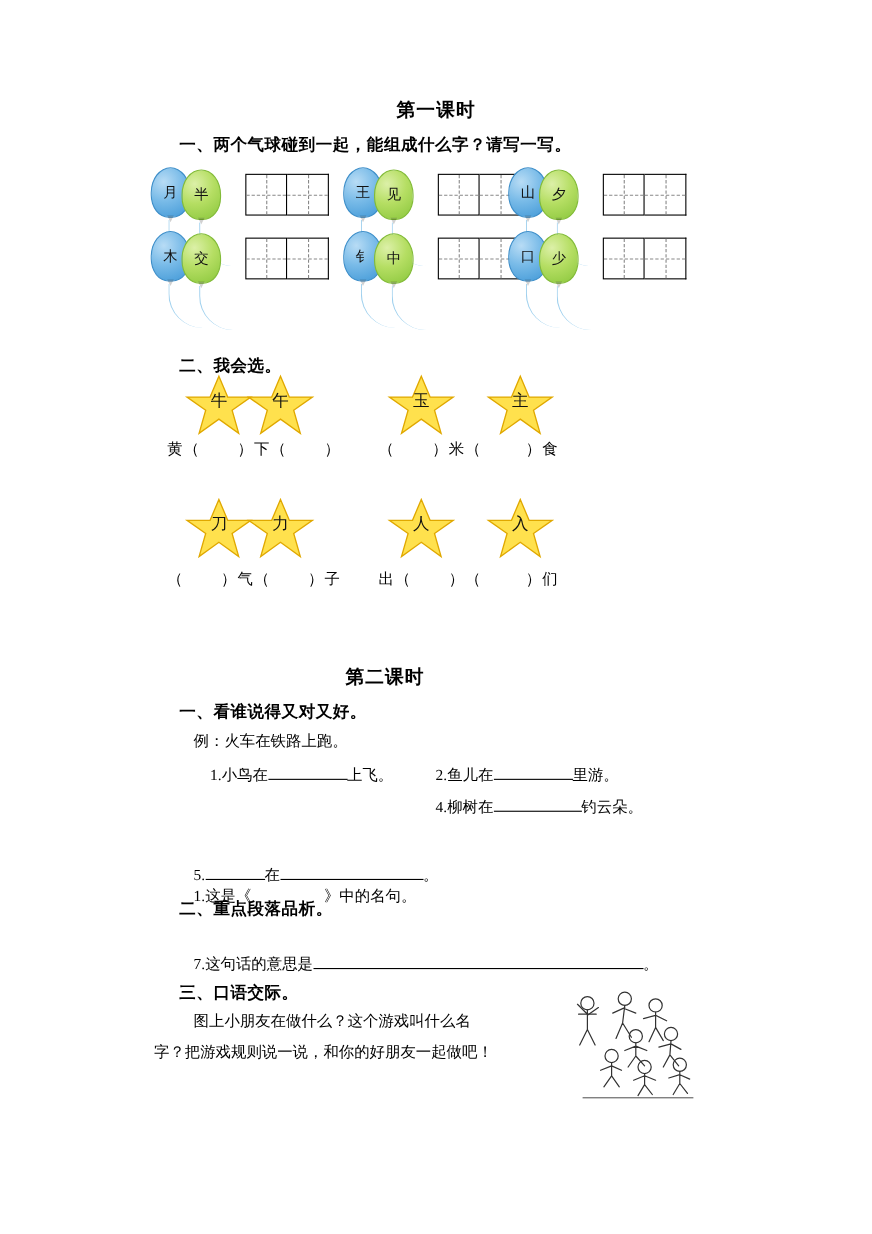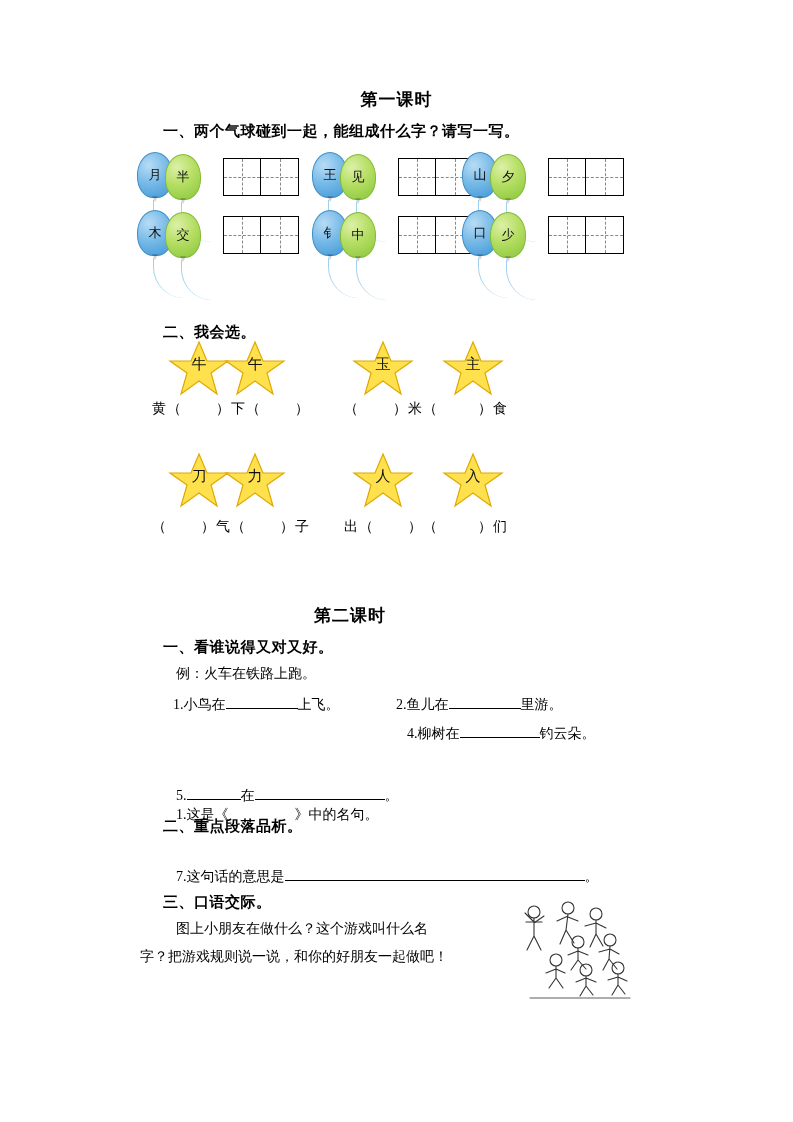--- a/index.html
+++ b/index.html
@@ -334,30 +334,30 @@
   </div>
 
   <div class="lesson-title abs" style="left:0; top:576px; width:700px;margin-top:28px;">第二课时</div>
 
   <div class="section-heading abs" style="left:163px; top:638px;">一、看谁说得又对又好。</div>
 
   <div class="abs body-text" style="left:176px; top:665px;">
     <span>例：火车在铁路上跑。</span>
   </div>
 
-  <div class="abs body-text" style="left:173px; top:694px;">
+  <div class="abs body-text" style="left:191px; top:694px;">
     <span>1.</span><span>小鸟在</span><span class="blank-line" style="width:72px;"></span><span>上飞。</span>
   </div>
 
   <div class="abs body-text" style="left:396px; top:694px;">
     <span>2.</span><span>鱼儿在</span><span class="blank-line" style="width:72px;"></span><span>里游。</span>
   </div>
 
 
-  <div class="abs body-text" style="left:396px; top:723px;margin-left:11px;">
+  <div class="abs body-text" style="left:396px; top:723px;">
     <span>4.</span><span>柳树在</span><span class="blank-line" style="width:80px;"></span><span>钓云朵。</span>
   </div>
 
   <div class="abs body-text" style="left:176px; top:753px;margin-top:32px;">
     <span>5.</span><span class="blank-line" style="width:54px;"></span><span>在</span><span class="blank-line" style="width:130px;"></span><span>。</span>
   </div>
 
   <div class="section-heading abs" style="left:163px; top:817px;">二、重点段落品析。</div>
 
 

